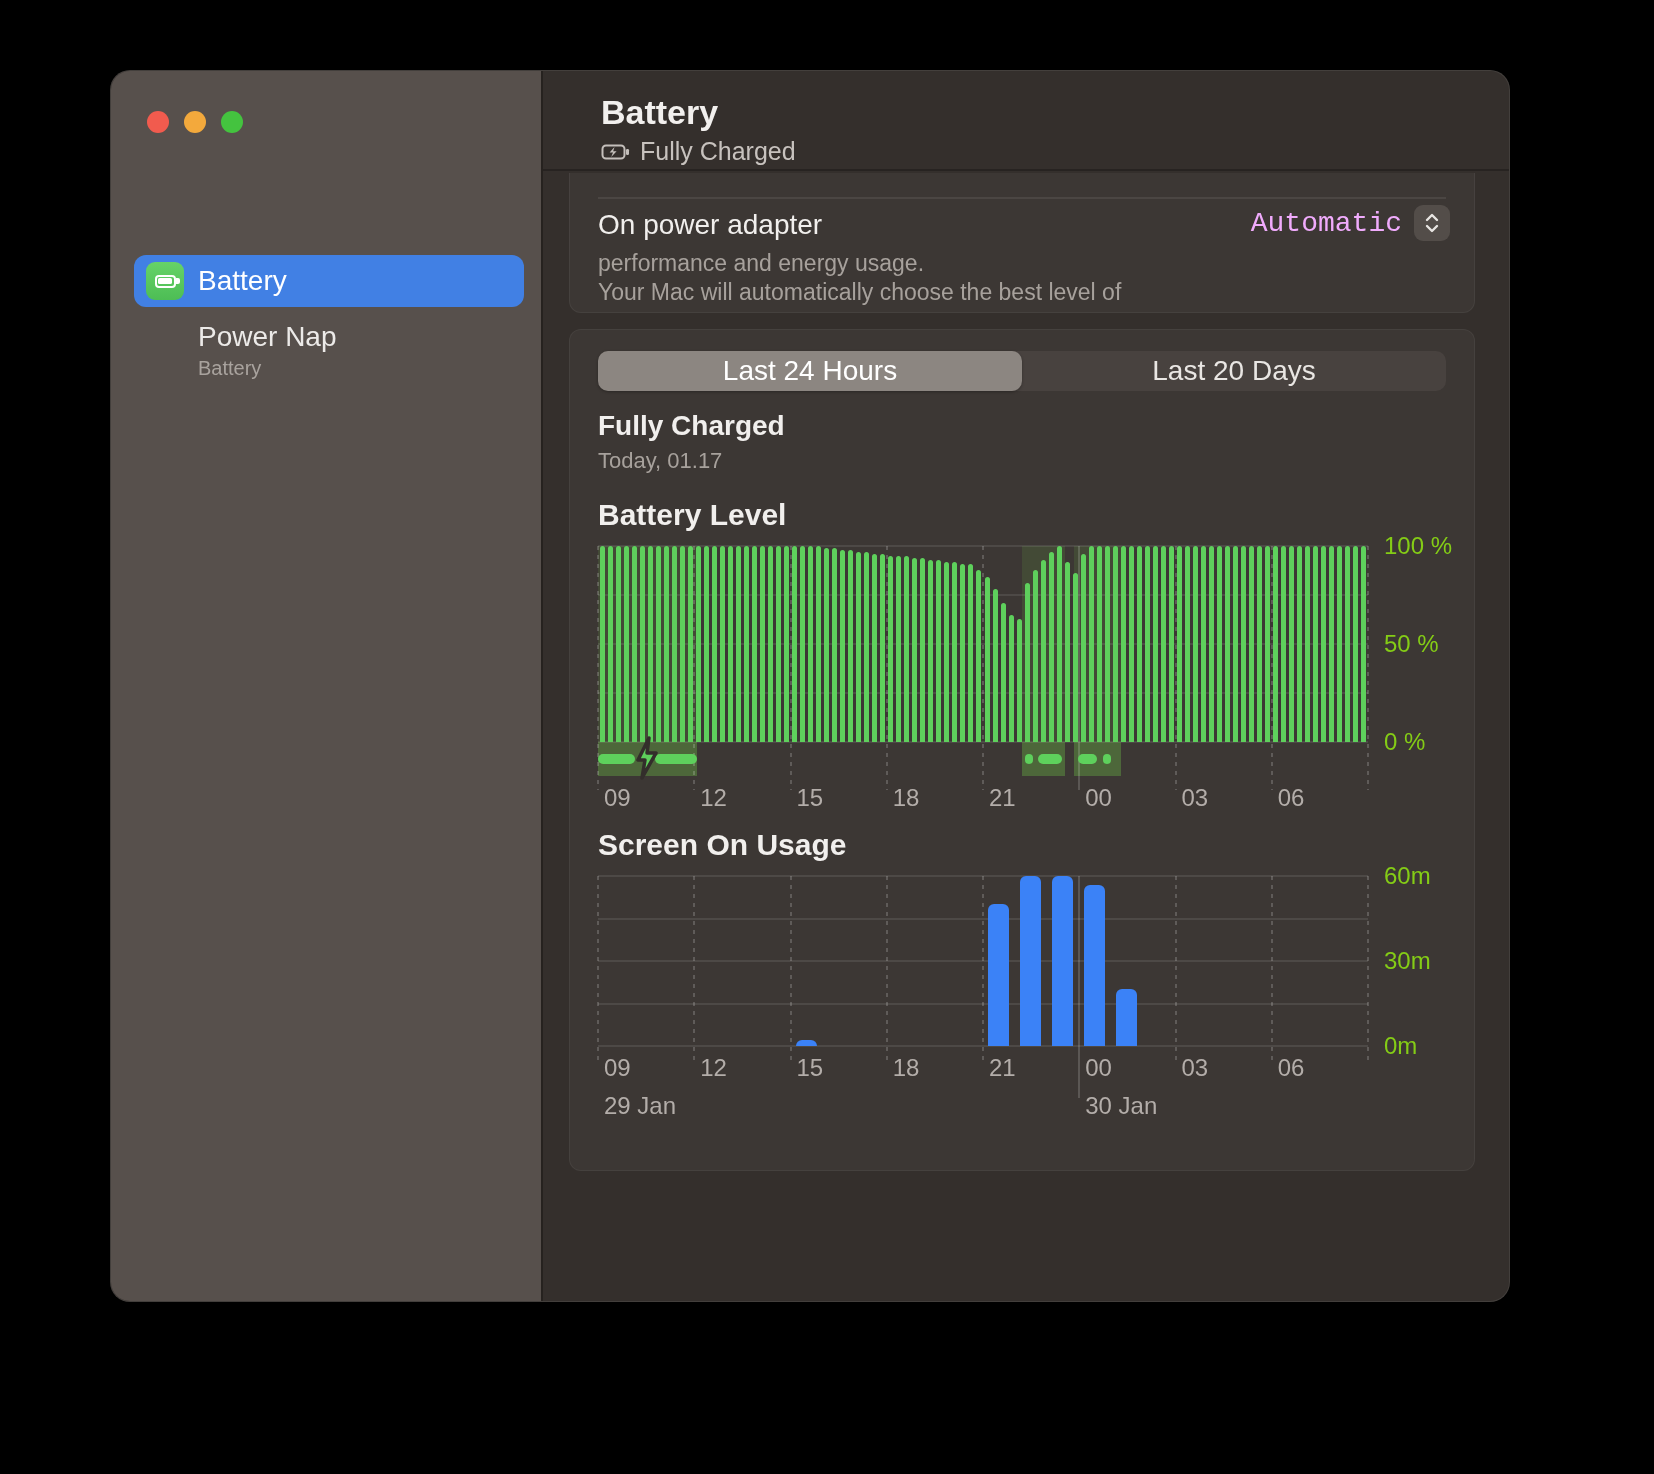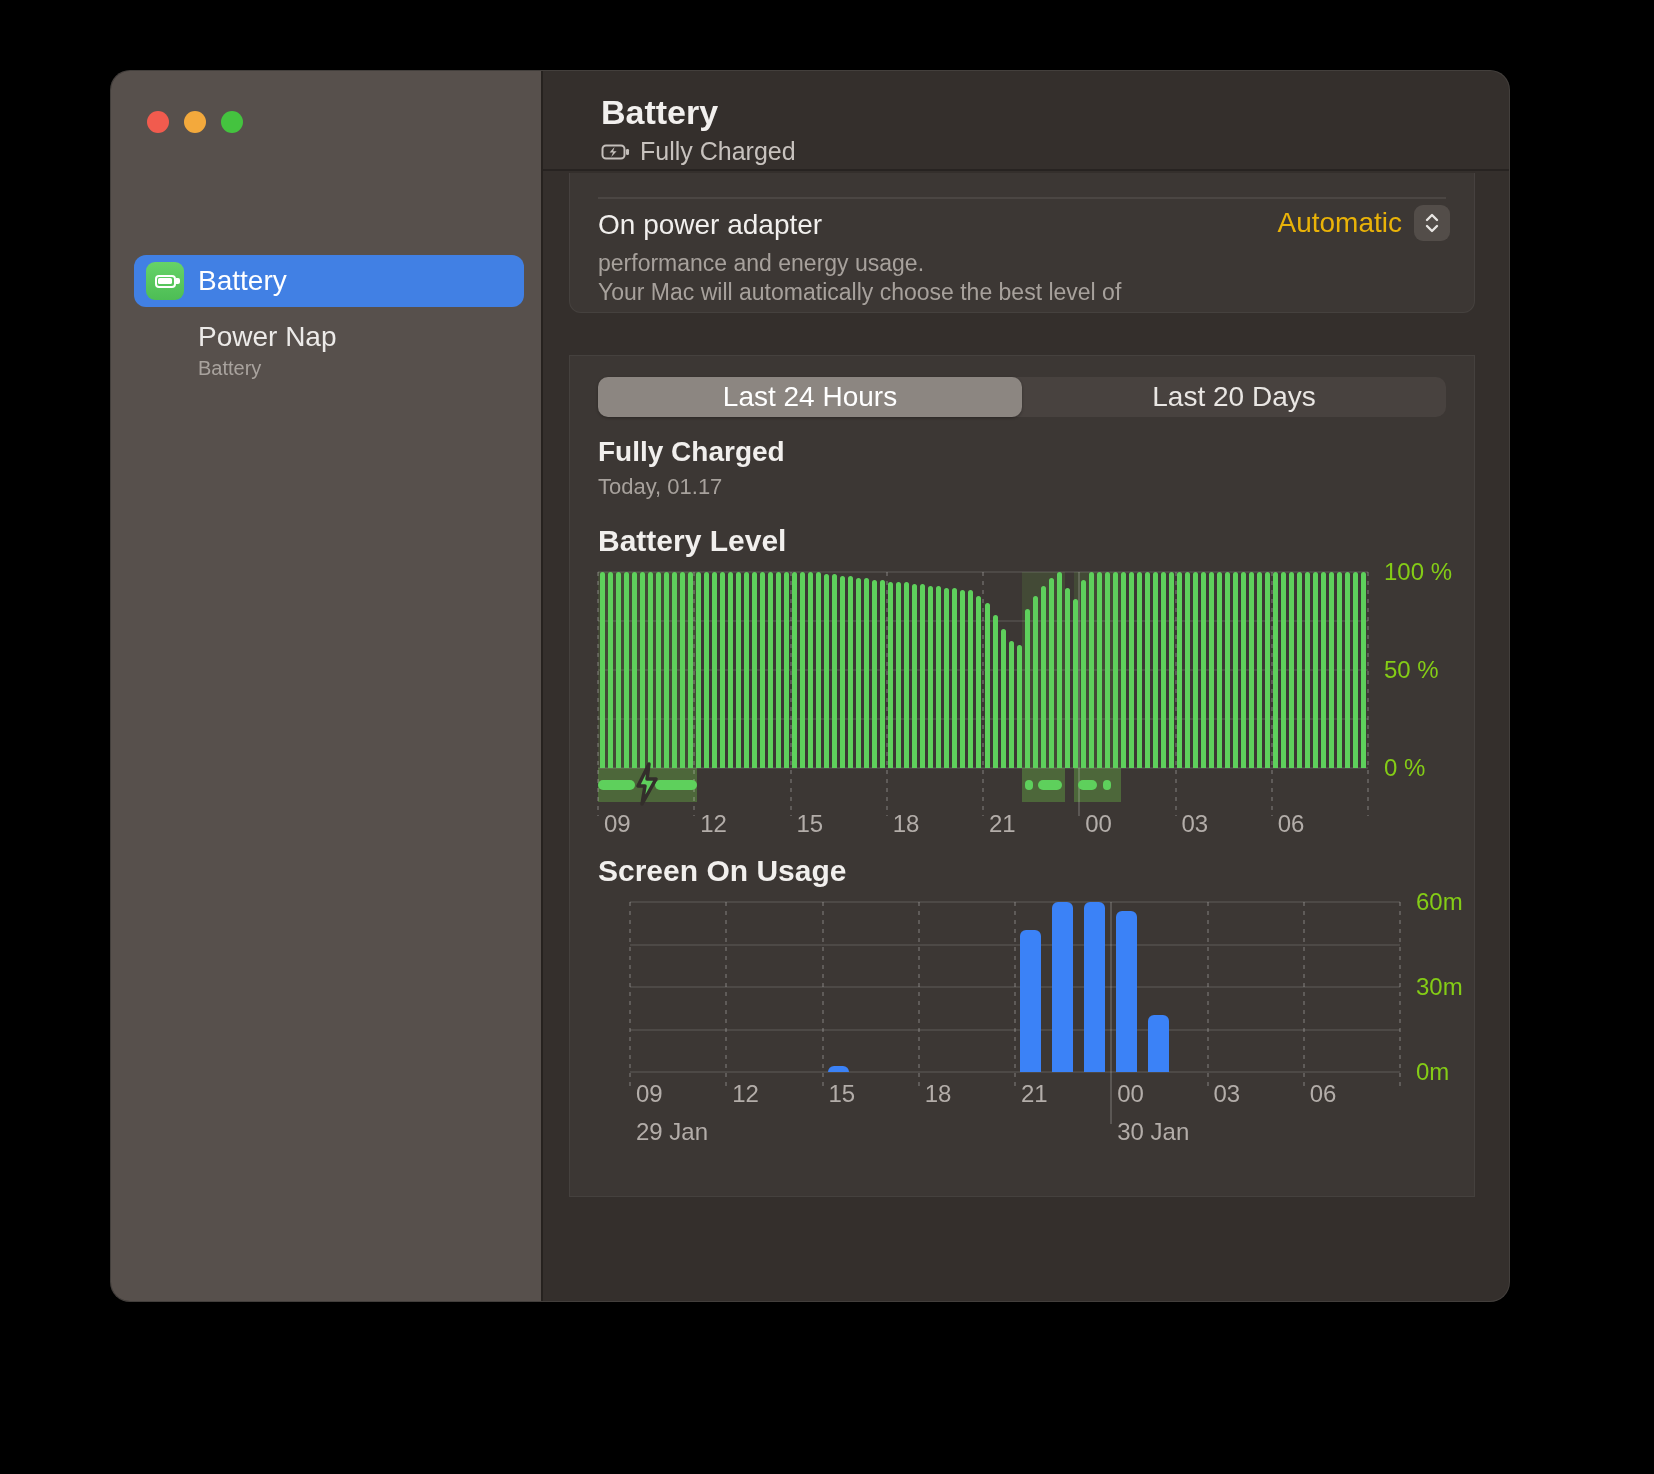--- a/index.html
+++ b/index.html
@@ -33,23 +33,23 @@
   .header{position:absolute;left:0;top:0;right:0;height:100px;border-bottom:2px solid #272321;}
   .header-title{position:absolute;left:58px;top:22px;color:#f2f0ee;font-size:34px;font-weight:bold;}
   .header-status{position:absolute;left:58px;top:66px;display:flex;align-items:center;gap:9px;color:#c7c2be;font-size:25px;}
   
   .gbox{position:absolute;background:#3c3734;border:1px solid rgba(255,255,255,.05);padding-left:41px;}
   .box1{left:26px;top:102px;width:906px;height:140px;border-radius:0 0 12px 12px;border-top:none;}
   .box1 .sep{position:absolute;left:28px;right:28px;top:24px;height:1.5px;background:rgba(255,255,255,.08);}
   .pa-title{position:absolute;left:28px;top:36px;color:#f1efed;font-size:28px;}
   .pa-desc{position:absolute;left:28px;top:76px;color:#a7a19c;font-size:23px;line-height:29px;}
   .pa-right{position:absolute;right:24px;top:32px;display:flex;align-items:center;gap:12px;}
-  .pa-value{color:#eab308;font-size:28px;}
+  .pa-value{color:#f0abfc;font-size:28px;font-family:Liberation Mono, monospace;}
   .stepper{width:36px;height:36px;border-radius:9px;background:#534d49;display:flex;align-items:center;justify-content:center;}
-  .box2{left:26px;top:284px;width:906px;height:842px;border-radius:0;}
+  .box2{left:26px;top:258px;width:906px;height:842px;border-radius:12px;}
   
   .segmented{position:absolute;left:28px;top:21px;right:28px;height:40px;background:#48423f;border-radius:10px;display:flex;}
   .seg{flex:1;display:flex;align-items:center;justify-content:center;font-size:28px;color:#e9e6e3;border-radius:10px;}
   .seg.selected{background:#8c8681;color:#ffffff;box-shadow:0 1px 3px rgba(0,0,0,.3);}
   .cs-title{position:absolute;left:28px;top:80px;color:#f1efed;font-size:28px;font-weight:600;}
   .cs-sub{position:absolute;left:28px;top:118px;color:#a7a19c;font-size:22px;}
   
   .chart{position:absolute;left:28px;}
   .chart1{top:168px;}
   .chart2{top:498px;}
@@ -272,21 +272,21 @@
               <div class="xlab" style="left: 294.75px; top: 238px;">18</div>
               <div class="xlab" style="left: 391px; top: 238px;">21</div>
               <div class="xlab" style="left: 487.25px; top: 238px;">00</div>
               <div class="xlab" style="left: 583.5px; top: 238px;">03</div>
               <div class="xlab" style="left: 679.75px; top: 238px;">06</div>
             </div>
         </div>
 
         <div class="chart chart2">
           <div class="chart-title">Screen On Usage</div>
-          <div class="plot" style="width: 770px; height: 170px; margin-left: 32px;">
+          <div class="plot" style="width: 770px; height: 170px;">
               <div class="hgrid" style="top: -1px;"></div>
               <div class="hgrid" style="top: 41.5px;"></div>
               <div class="hgrid" style="top: 84px;"></div>
               <div class="hgrid" style="top: 126.5px;"></div>
               <div class="hgrid" style="top: 169px;"></div>
               <div class="vgrid" style="left: -1px; height: 184px;"></div>
               <div class="vgrid" style="left: 95.25px; height: 184px;"></div>
               <div class="vgrid" style="left: 191.5px; height: 184px;"></div>
               <div class="vgrid" style="left: 287.75px; height: 184px;"></div>
               <div class="vgrid" style="left: 384px; height: 184px;"></div>

